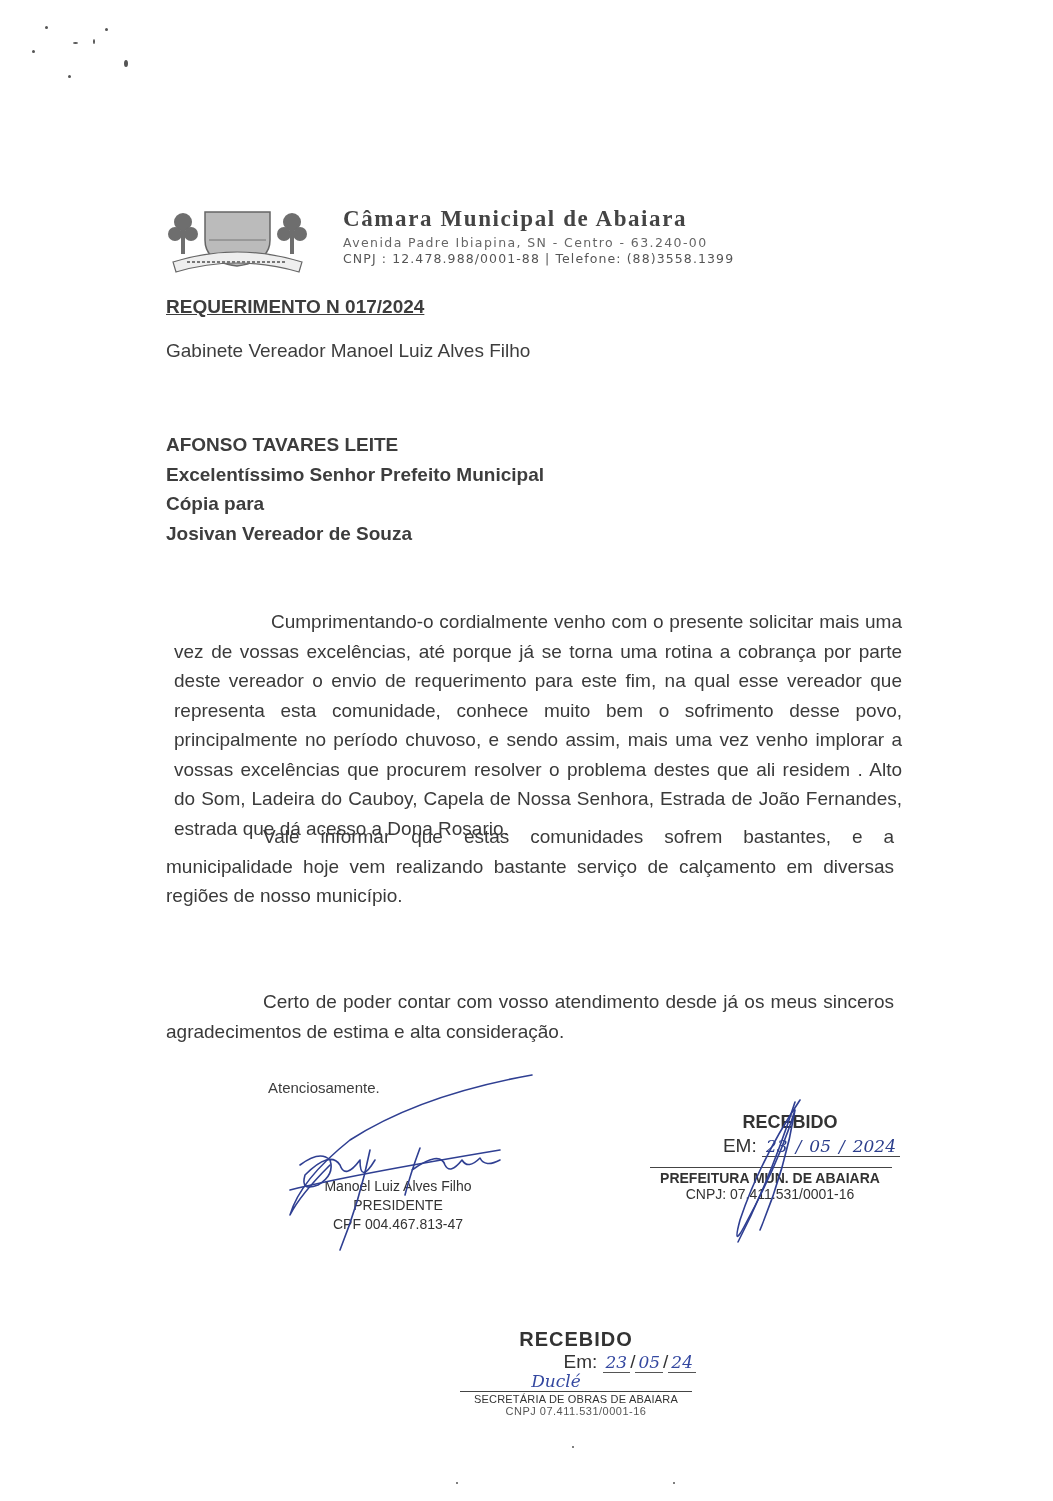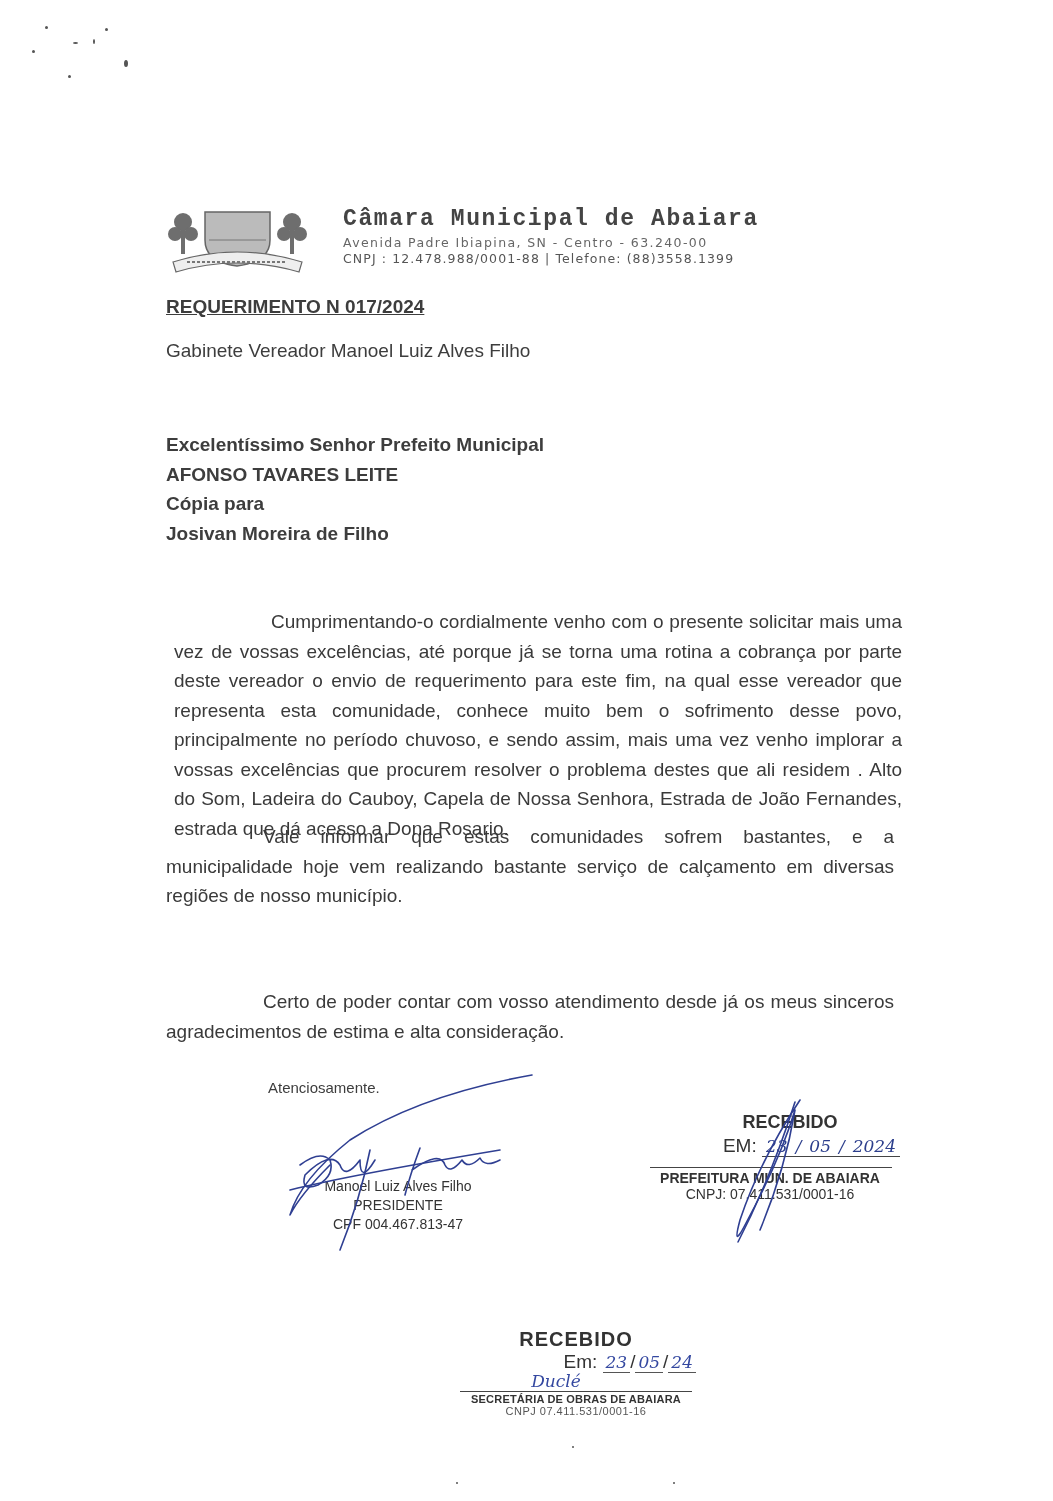--- a/index.html
+++ b/index.html
@@ -3,21 +3,21 @@
 <meta charset="utf-8">
 <style>
   html, body { margin:0; padding:0; background:#ffffff; }
   body { width:1053px; height:1501px; position:relative; overflow:hidden;
          font-family:"Liberation Sans", sans-serif; color:#3a3a3a; }
   .abs { position:absolute; }
   .specks span { position:absolute; width:3px; height:3px; background:#555; border-radius:50%; }
 
   
   .logo { left:165px; top:200px; width:145px; height:80px; }
-  .lh-title { left:343px; top:206px; font-family:Liberation Mono, monospace; font-weight:bold; font-size:23px; letter-spacing:1.6px; color:#444; }
+  .lh-title { left:343px; top:206px; font-family:Liberation Serif, serif; font-weight:bold; font-size:23px; letter-spacing:1.6px; color:#444; }
   .lh-addr { left:343px; top:235px; font-family:"DejaVu Sans", sans-serif; font-size:12.5px; letter-spacing:1.4px; color:#666; }
   .lh-cnpj { left:343px; top:251px; font-family:"DejaVu Sans", sans-serif; font-size:12.5px; letter-spacing:1.1px; color:#555; }
 
   .doc { font-family:"Liberation Sans", sans-serif; font-size:19px; color:#3d3d3d; }
   .req-title { left:166px; top:296px; font-weight:bold; font-size:19px; text-decoration:underline; color:#3d3d3d; }
   .gabinete { left:166px; top:340px; font-size:19px; }
   .addressee { left:166px; top:430px; font-weight:bold; font-size:19px; line-height:29.5px; }
   .addressee div { white-space:nowrap; }
 
   .body-text { left:166px; width:728px; font-size:19px; line-height:29.5px; text-align:justify; color:#3a3a3a; }
@@ -36,21 +36,21 @@
   .stamp1 .line { height:1px; background:#444; margin:10px 8px 2px 10px; }
   .stamp1 .org { font-size:14px; font-weight:bold; color:#333; }
   .stamp1 .cnpj { font-size:14px; color:#333; }
 
   .stamp2 { left:456px; top:1328px; width:240px; text-align:center; }
   .stamp2 .rec { font-size:20px; font-weight:bold; letter-spacing:1px; color:#333; }
   .stamp2 .em { font-size:19px; color:#333; text-align:right; margin-left:0; }
   .stamp2 .em .hand { font-family:"DejaVu Serif", serif; font-style:italic; color:#3448a0; font-size:17px; border-bottom:1.3px solid #555; padding:0 3px; }
   .stamp2 .signame { font-family:"DejaVu Serif", serif; font-style:italic; color:#3448a0; font-size:17px; margin:-2px 0 0 -40px; }
   .stamp2 .line { height:1px; background:#444; margin:0 4px 1px 4px; }
-  .stamp2 .org { font-size:11px; font-weight:bold; color:#333; letter-spacing:0.2px; }
+  .stamp2 .org { font-size:11px; font-weight:normal; color:#333; letter-spacing:0.2px; }
   .stamp2 .cnpj { font-size:11px; color:#555; letter-spacing:0.5px; }
 
   svg.ink { position:absolute; left:0; top:0; pointer-events:none; }
 </style>
 </head>
 <body>
 
 <div class="specks">
   <span style="left:45px;top:26px;"></span>
   <span style="left:105px;top:28px;"></span>
@@ -83,24 +83,24 @@
   </svg>
 </div>
 <div class="abs lh-title">Câmara Municipal de Abaiara</div>
 <div class="abs lh-addr">Avenida Padre Ibiapina, SN - Centro - 63.240-00</div>
 <div class="abs lh-cnpj">CNPJ : 12.478.988/0001-88  |  Telefone: (88)3558.1399</div>
 
 <div class="abs doc req-title">REQUERIMENTO N 017/2024</div>
 <div class="abs doc gabinete">Gabinete Vereador Manoel Luiz Alves Filho</div>
 
 <div class="abs doc addressee">
+  <div>AFONSO TAVARES LEITE</div>
   <div>Excelentíssimo Senhor Prefeito Municipal</div>
-  <div>AFONSO TAVARES LEITE</div>
   <div>Cópia para</div>
-  <div>Josivan Moreira de Filho</div>
+  <div>Josivan Vereador de Souza</div>
 </div>
 
 <div class="abs doc body-text p1">
   <p>Cumprimentando-o cordialmente venho com o presente solicitar mais uma vez de vossas excelências, até porque já se torna uma rotina a cobrança por parte deste vereador o envio de requerimento para este fim, na qual esse vereador que representa esta comunidade, conhece muito bem o sofrimento desse povo, principalmente no período chuvoso, e sendo assim, mais uma vez venho implorar a vossas excelências que procurem resolver o problema destes que ali residem . Alto do Som, Ladeira do Cauboy, Capela de Nossa Senhora, Estrada de João Fernandes, estrada que dá acesso a Dona Rosario.</p>
 </div>
 <div class="abs doc body-text p2">
   <p>Vale informar que estas comunidades sofrem bastantes, e a municipalidade hoje vem realizando bastante serviço de calçamento em diversas regiões de nosso município.</p>
 </div>
 <div class="abs doc body-text p3">
   <p>Certo de poder contar com vosso atendimento desde já os meus sinceros agradecimentos de estima e alta consideração.</p>

